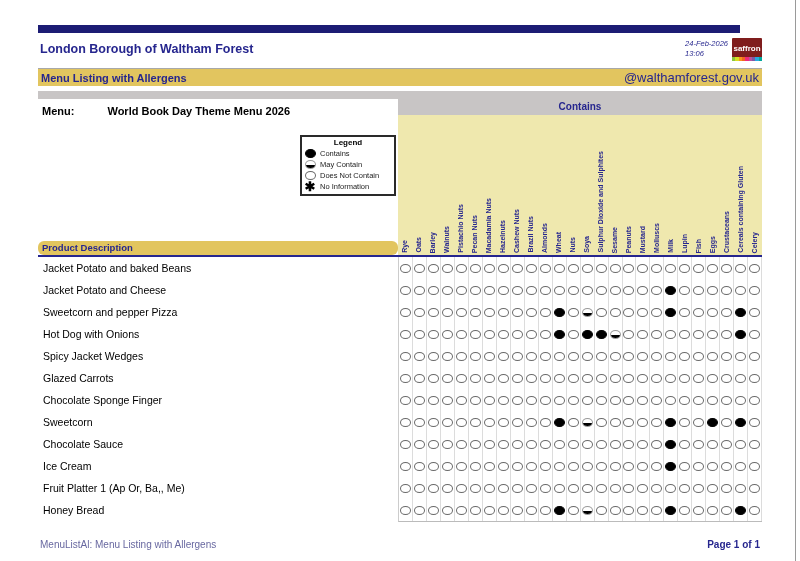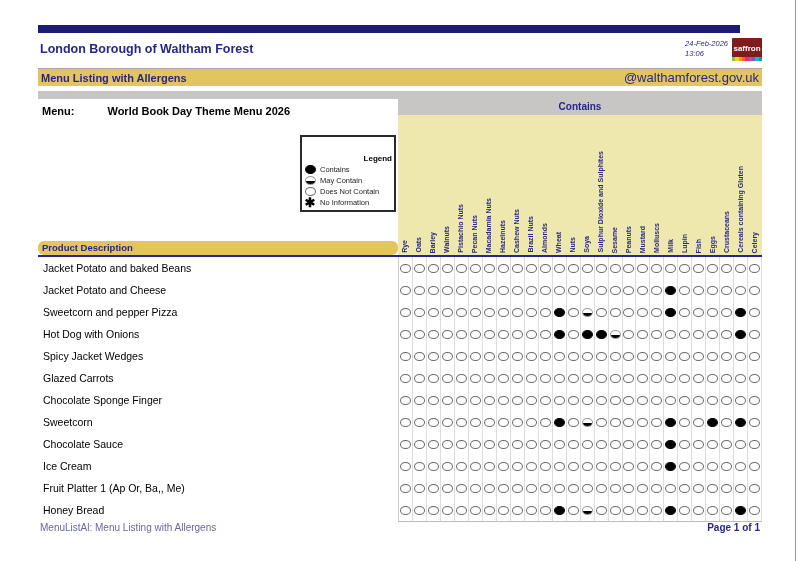--- a/index.html
+++ b/index.html
@@ -26,21 +26,21 @@
   .gold-bar .email{font-size:13px;color:#26268e;}
   .gap5{height:5px;}
   .gray-divider{height:8px;background:#c8c5c5;}
 
   
   .table-top{display:flex;border-bottom:2px solid #26268e;height:156px;}
   .left-top{width:360px;position:relative;}
   .menu-line{padding:6px 0 0 4px;font-size:11px;font-weight:bold;color:#000;}
   .menu-line .menu-name{margin-left:18px;padding-left:12px;}
   .legend-box{position:absolute;left:262px;top:36px;width:88px;background:#fff;border:2px solid #2a2a2a;padding:1px 2px 2px 2px;}
-  .legend-title{text-align:right;font-size:8px;font-weight:bold;color:#000;line-height:10px;margin-top:16px;}
+  .legend-title{text-align:center;font-size:8px;font-weight:bold;color:#000;line-height:10px;}
   .legend-row{display:flex;align-items:center;gap:4px;height:11px;}
   .legend-icon{width:12px;display:flex;justify-content:center;}
   .legend-label{font-size:7.5px;color:#222;}
   .product-bar{position:absolute;left:0;bottom:0;width:100%;height:14px;background:#e2c55f;font-size:9.5px;font-weight:bold;color:#26268e;line-height:14px;padding-left:4px;box-sizing:border-box;border-radius:6px;}
   .grid-top{width:364px;display:flex;flex-direction:column;}
   .contains-bar{height:16px;background:#c8c5c5;text-align:center;font-size:10px;font-weight:bold;color:#26268e;line-height:16px;}
   .col-headers{height:140px;background:#efe8ae;display:flex;}
   .col-cell{width:14px;display:flex;align-items:flex-end;justify-content:center;box-sizing:border-box;}
   .col-label{writing-mode:vertical-rl;transform:rotate(180deg);font-size:7px;font-weight:bold;color:#26268e;white-space:nowrap;padding-top:2px;line-height:14px;}
 
@@ -53,21 +53,21 @@
   .cell{width:14px;height:22px;display:flex;align-items:center;justify-content:center;border-right:1px solid #dcdcdc;box-sizing:border-box;}
 
   
   .sym{width:11px;height:9px;border-radius:50%;border:1px solid #6a6a6a;box-sizing:border-box;position:relative;background:#fff;}
   .sym-full{background:#000;border-color:#000;}
   .sym-may{overflow:hidden;border-color:#9a9a9a;}
   .sym-may::after{content:"";position:absolute;left:-1px;right:-1px;bottom:-1px;height:55%;background:#000;border-radius:0 0 6px 6px;}
   .asterisk{font-size:13px;line-height:9px;color:#000;font-weight:bold;}
 
   
-  .footer{display:flex;justify-content:space-between;padding:0 2px;}
+  .footer{display:flex;justify-content:space-between;margin-top:17px;padding:0 2px;}
   .footer-left{font-size:10px;color:#6868a0;}
   .footer-right{font-size:10px;font-weight:bold;color:#26268e;}
 </style>
 </head>
 <body>
 
 <div class="win-right-line"></div>
 
 <div class="content">
 

